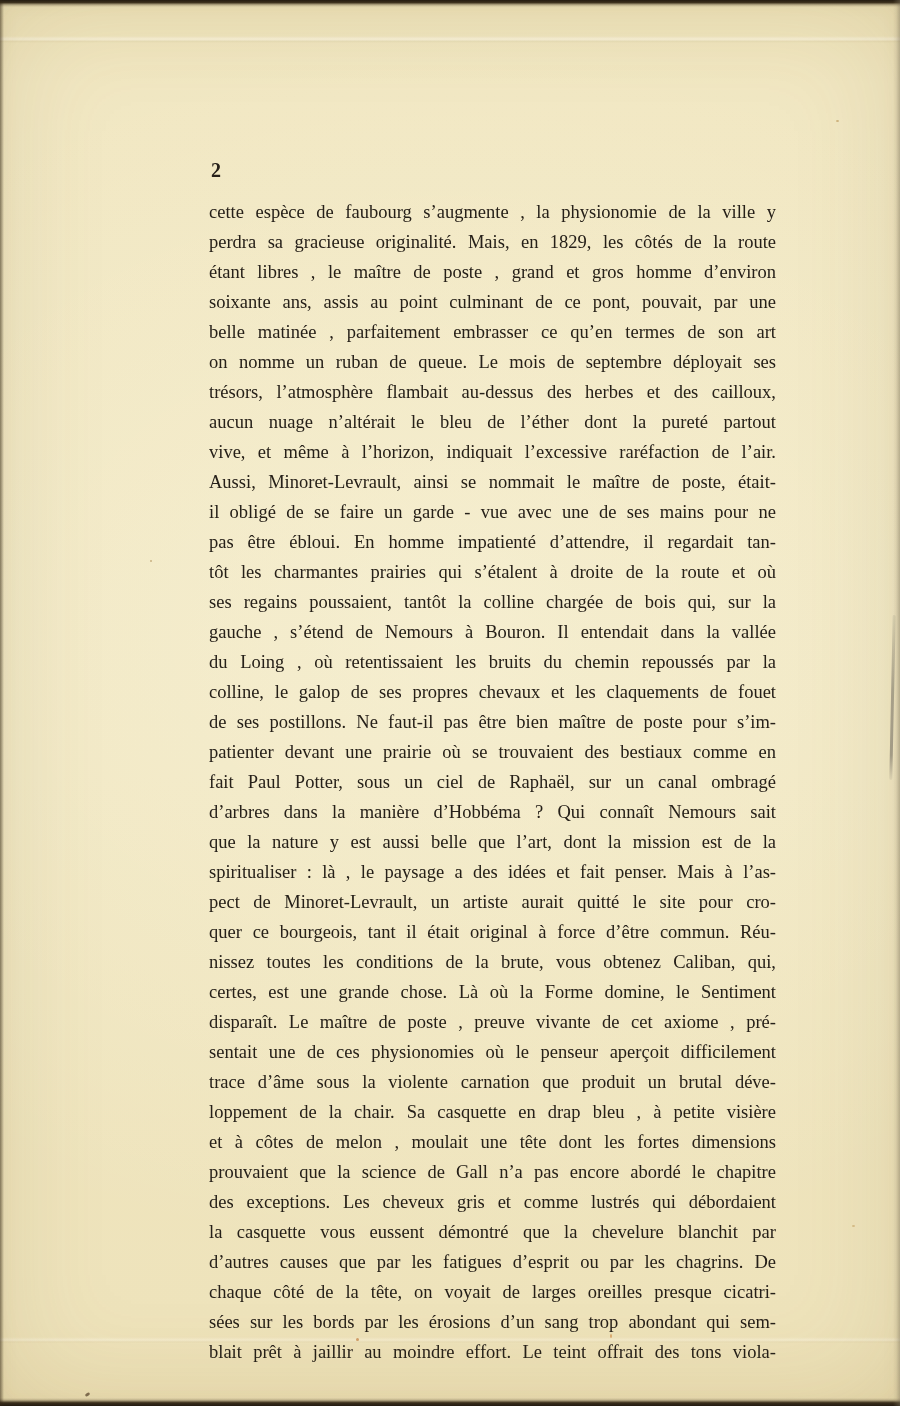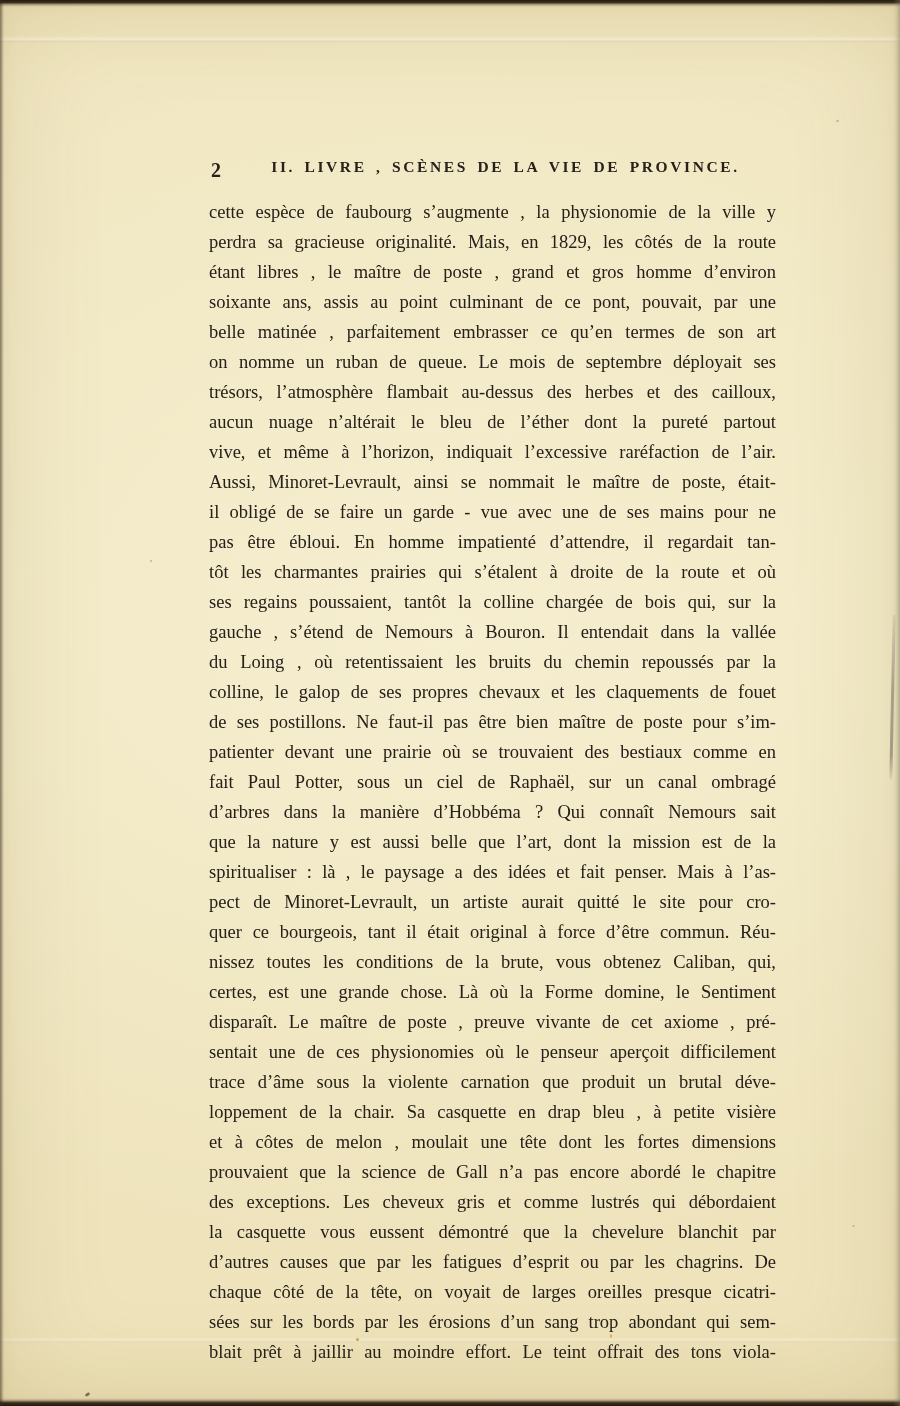--- a/index.html
+++ b/index.html
@@ -93,21 +93,20 @@
 </head>
 <body>
 
 <div class="page">
 
   <div class="crease-top"></div>
   <div class="crease-bottom"></div>
 
   <div class="header-row">
     <span class="page-number">2</span>
-    <div class="running-header">II. LIVRE , SCÈNES DE LA VIE DE PROVINCE.</div>
   </div>
 
   <div class="body-text">cette espèce de faubourg s’augmente , la physionomie de la ville y
 perdra sa gracieuse originalité. Mais, en 1829, les côtés de la route
 étant libres , le maître de poste , grand et gros homme d’environ
 soixante ans, assis au point culminant de ce pont, pouvait, par une
 belle matinée , parfaitement embrasser ce qu’en termes de son art
 on nomme un ruban de queue. Le mois de septembre déployait ses
 trésors, l’atmosphère flambait au-dessus des herbes et des cailloux,
 aucun nuage n’altérait le bleu de l’éther dont la pureté partout

